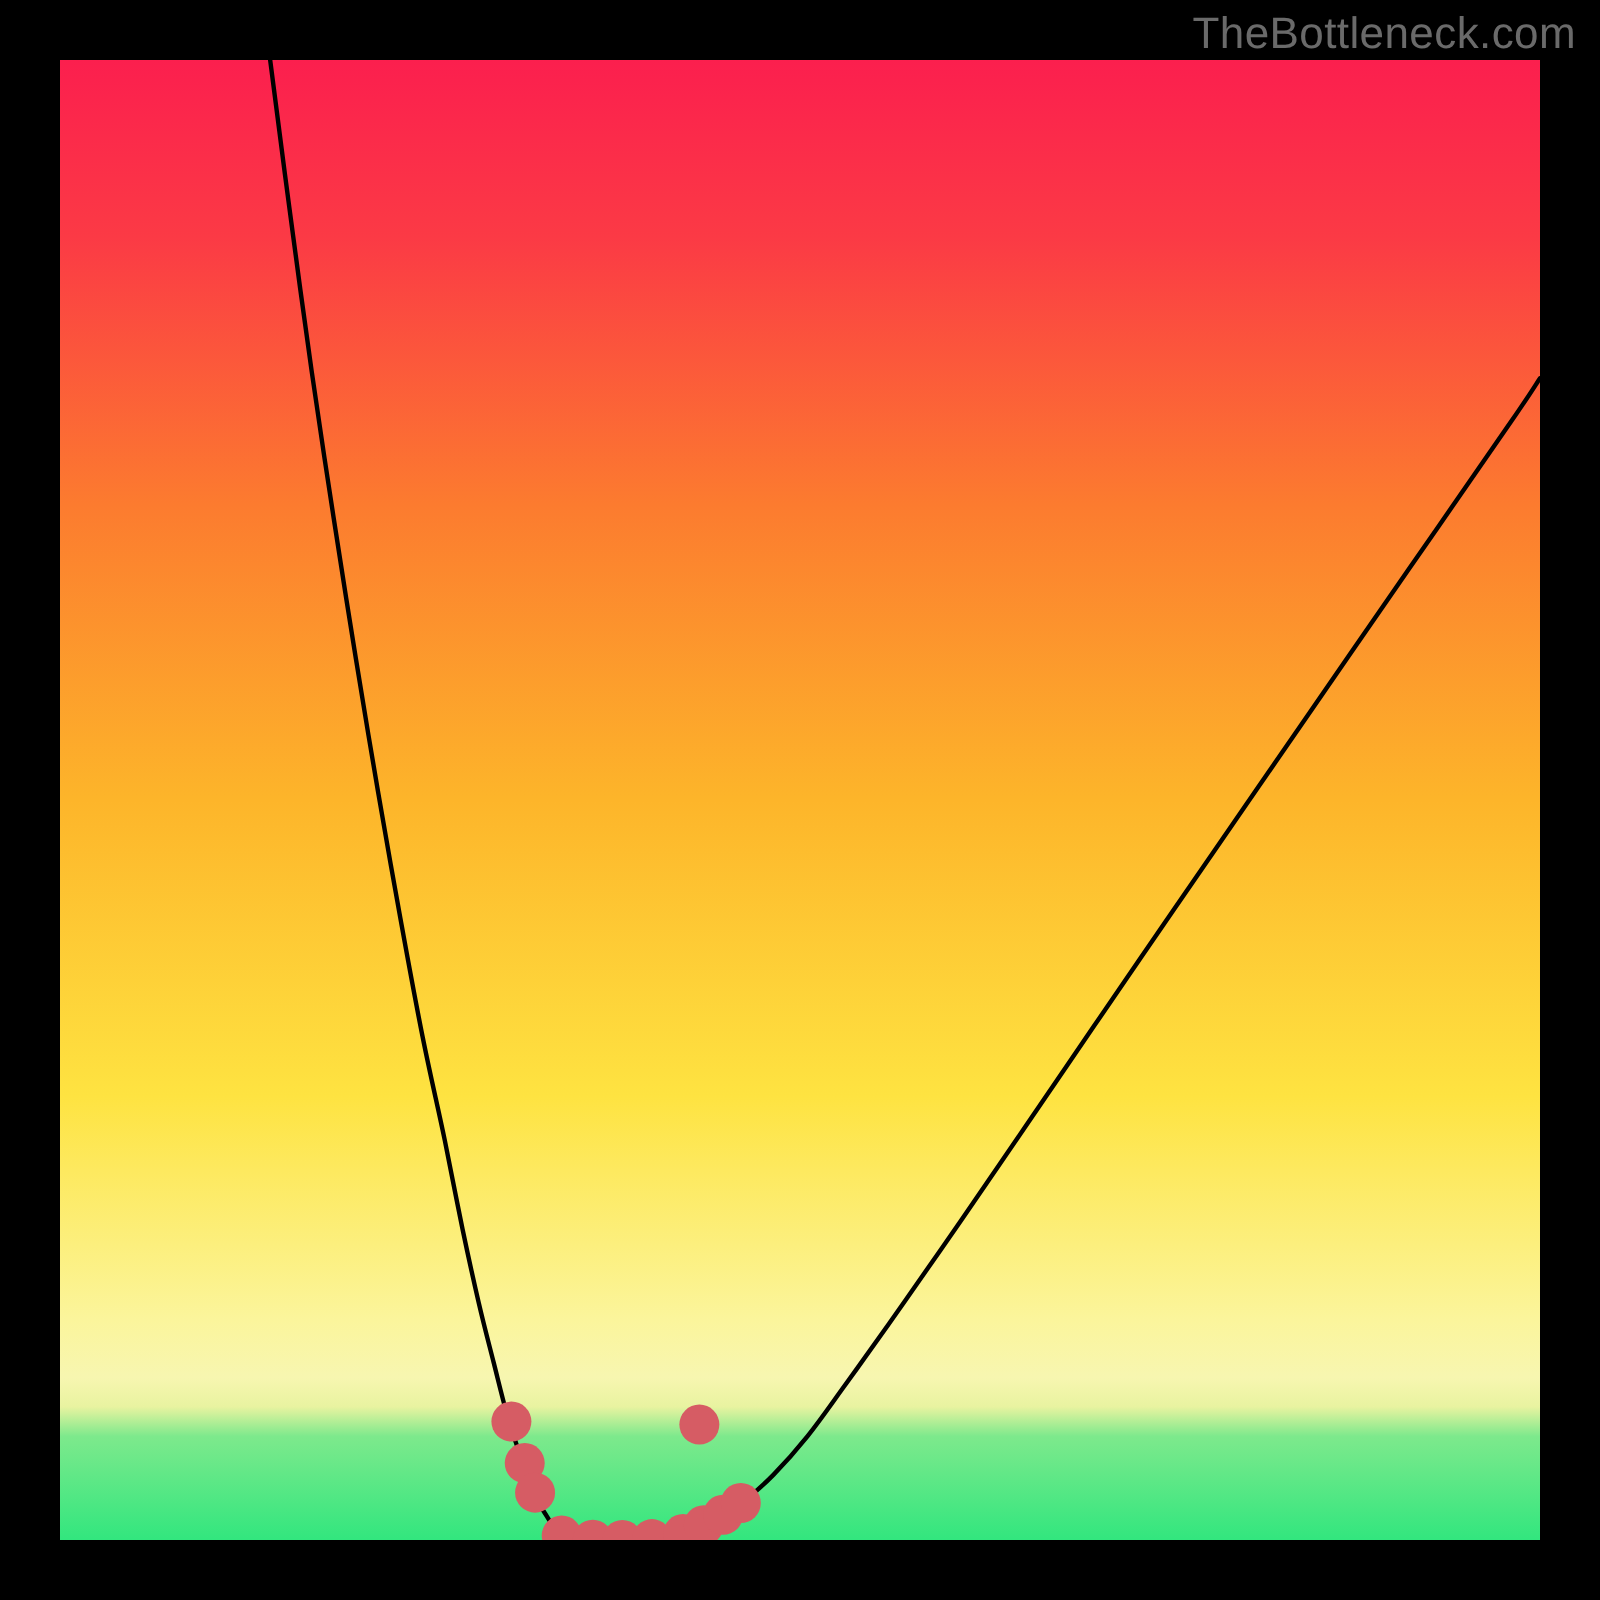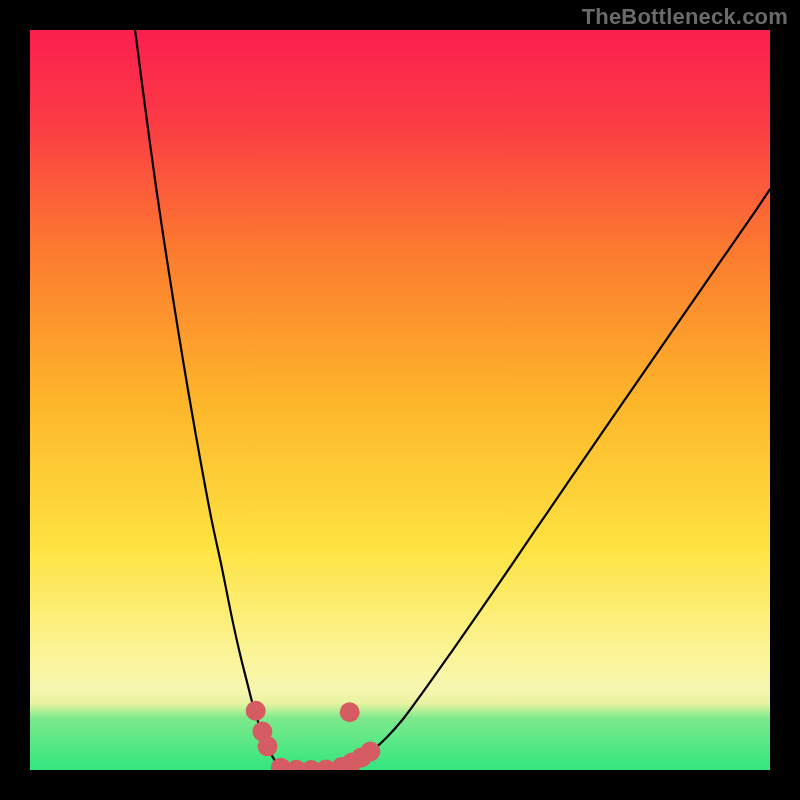--- a/index.html
+++ b/index.html
@@ -25,21 +25,21 @@
     top: 30px;
     width: 740px;
     height: 740px;
   }
   .watermark {
     position: absolute;
     top: 4px;
     right: 12px;
     color: #6a6a6a;
     font-size: 22px;
-    font-weight: 700;
+    font-weight: 400;
     letter-spacing: 0.2px;
   }
 </style>
 </head>
 <body>
 
 <div class="frame">
   <div class="watermark">TheBottleneck.com</div>
   <svg class="plot" width="740" height="740" viewBox="0 0 740 740" preserveAspectRatio="none">
     <defs>

